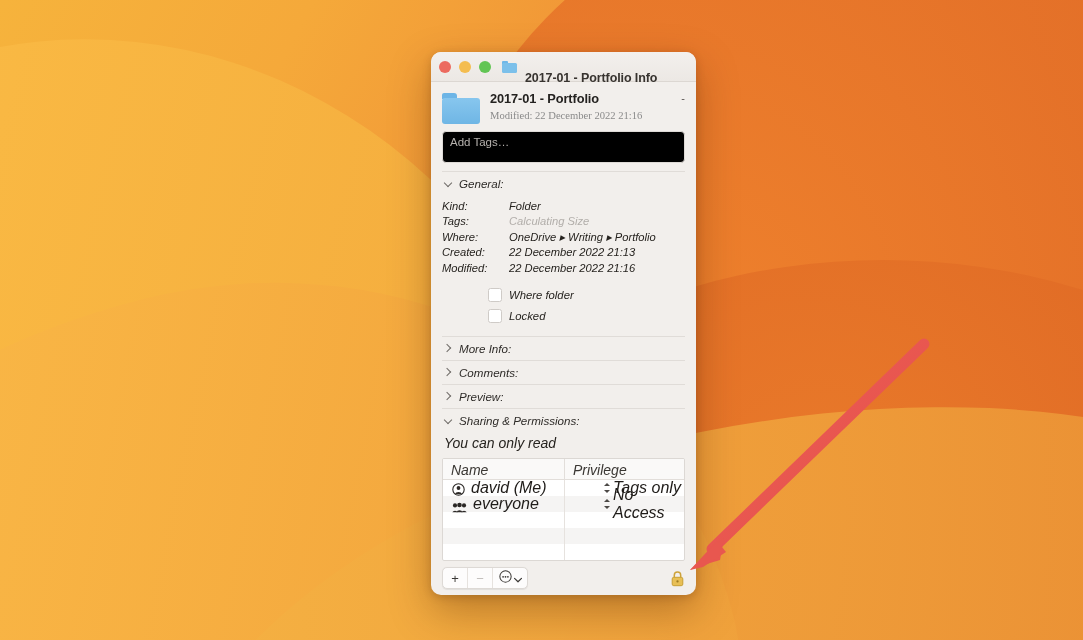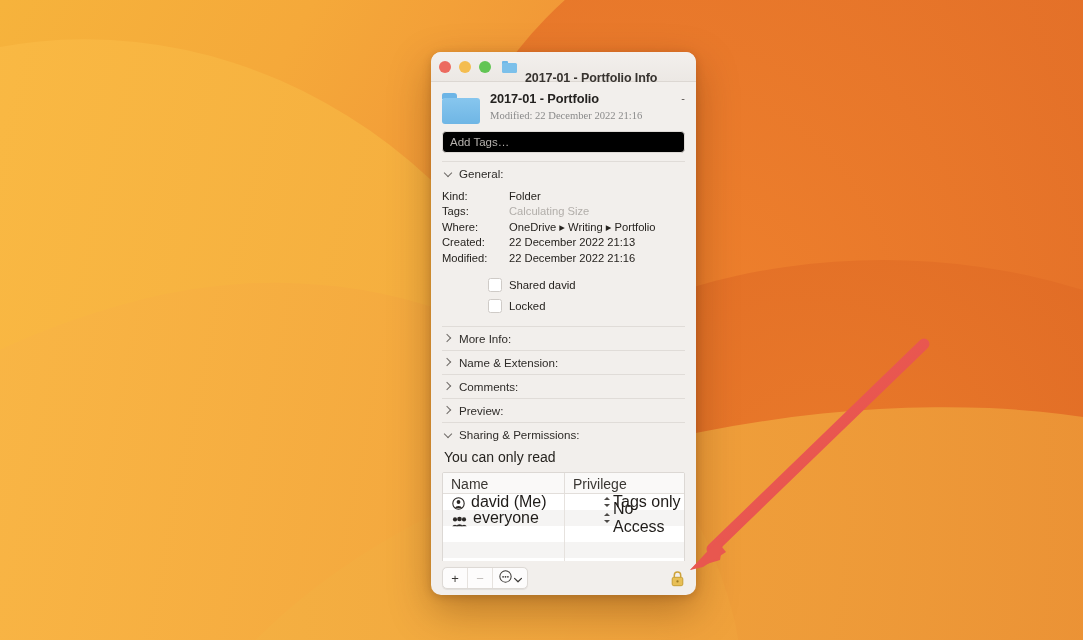--- a/index.html
+++ b/index.html
@@ -188,20 +188,21 @@
     margin-bottom: 8px;
   }
   .tag-placeholder {
     font-size: 11.5px;
     color: #b6b2ae;
   }
 
   
   .section {
     border-top: 1px solid #e0dcd8;
+    font-style: italic;
   }
   .section-head {
     display: flex;
     align-items: center;
     gap: 6px;
     padding: 5px 0 5px 2px;
     cursor: default;
   }
   .tri {
     width: 9px; height: 9px;
@@ -432,42 +433,36 @@
             <span class="kv-val">22 December 2022 21:13</span>
           </div>
           <div class="kv-row">
             <span class="kv-key">Modified:</span>
             <span class="kv-val">22 December 2022 21:16</span>
           </div>
         </div>
         <div class="checks">
           <div class="check-row">
             <span class="checkbox"></span>
-            <span>Shared david</span>
+            <span>Where folder</span>
           </div>
           <div class="check-row">
             <span class="checkbox"></span>
             <span>Locked</span>
           </div>
         </div>
       </div>
 
       <div class="section">
         <div class="section-head">
           <span class="tri closed"></span>
           <span class="section-label">More Info:</span>
         </div>
       </div>
 
-      <div class="section">
-        <div class="section-head">
-          <span class="tri closed"></span>
-          <span class="section-label">Name &amp; Extension:</span>
-        </div>
-      </div>
 
       <div class="section">
         <div class="section-head">
           <span class="tri closed"></span>
           <span class="section-label">Comments:</span>
         </div>
       </div>
 
       <div class="section">
         <div class="section-head">

